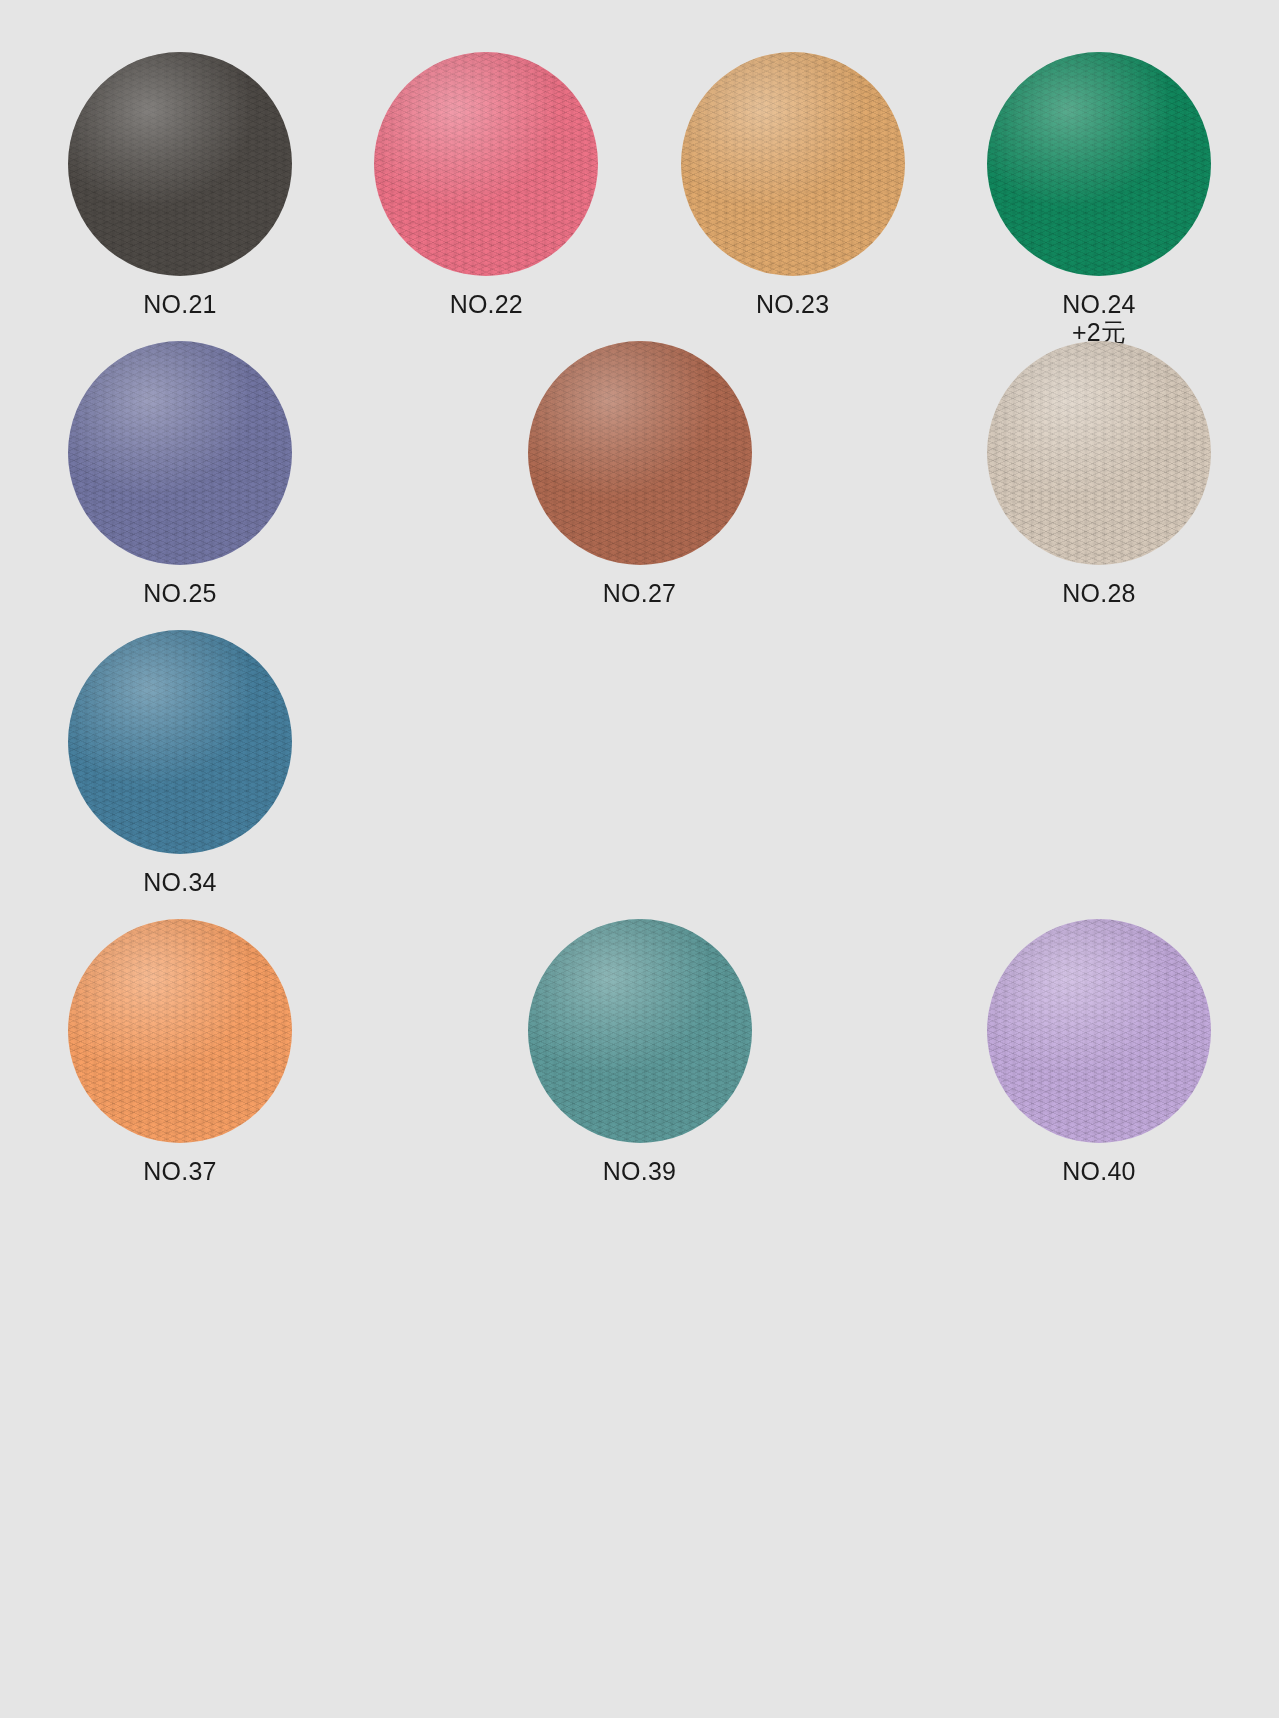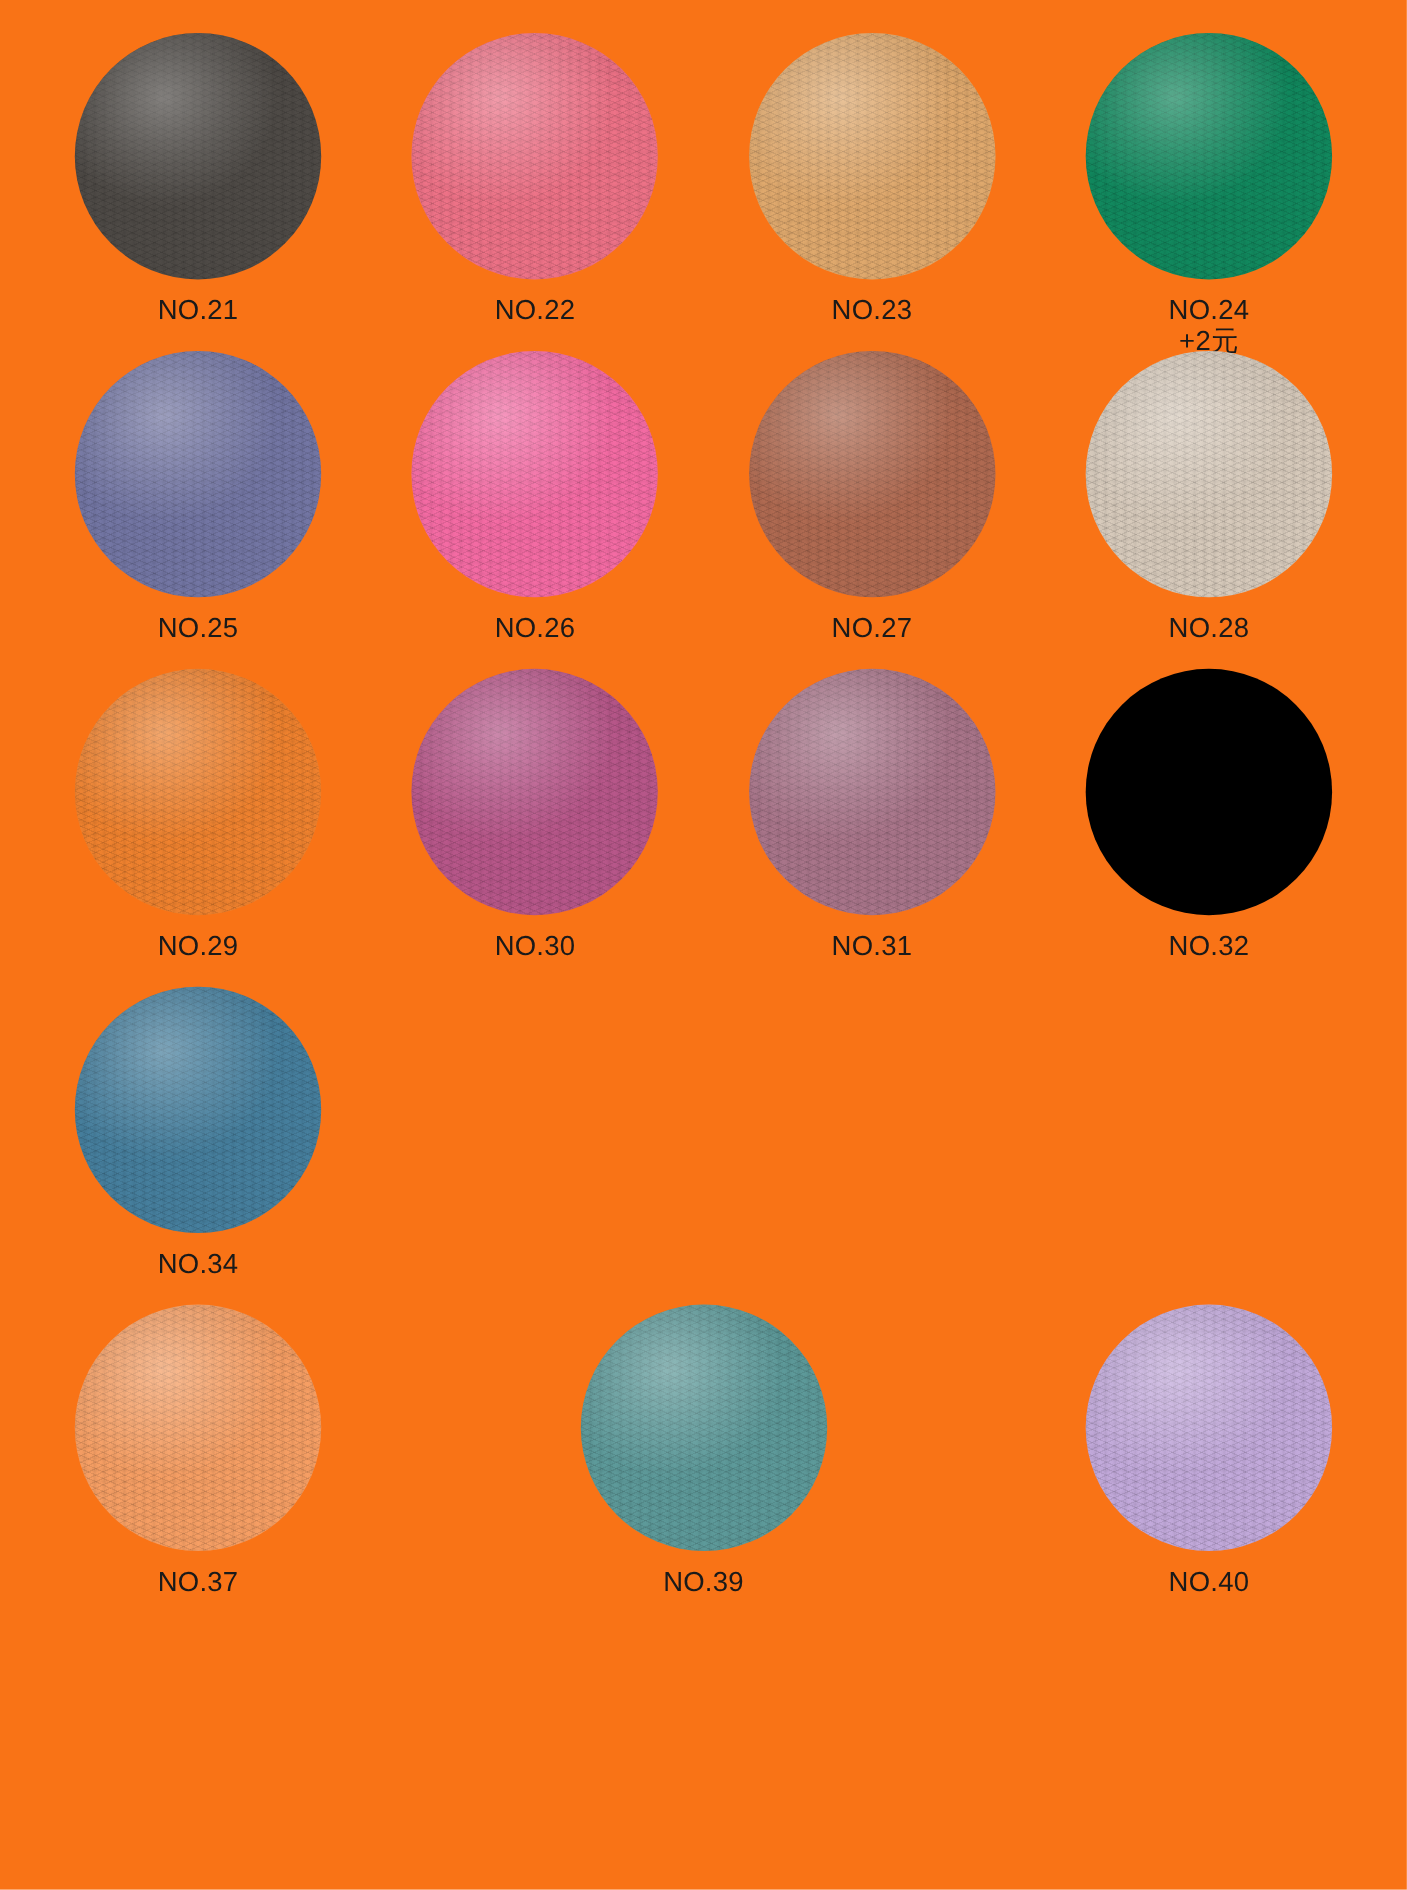--- a/index.html
+++ b/index.html
@@ -9,22 +9,22 @@
     width:1279px;
     height:1718px;
     background:#ffffff;
     font-family:"Liberation Sans","DejaVu Sans",sans-serif;
     overflow:hidden;
   }
 
   #swatch-sheet {
     width:1279px;
     height:1718px;
-    background:#f97316;
-    padding:30px 60px 0 60px;
+    background:#e5e5e5;
+    padding:52px 60px 0 60px;
     display:flex;
     flex-direction:column;
     align-items:stretch;
   }
 
   .swatch-row {
     display:flex;
     justify-content:space-between;
     align-items:flex-start;
     height:289px;
@@ -195,70 +195,36 @@
     </div>
     <div class="swatch-row">
       <div class="swatch-cell">
         <div class="swatch-disc" style="background-color: rgb(115, 118, 164);">
           <div class="knit"></div>
           <div class="shade"></div>
         </div>
         <div class="swatch-label">NO.25</div>
       </div>
       <div class="swatch-cell">
-        <div class="swatch-disc" style="background-color: rgb(245, 107, 164);">
-          <div class="knit"></div>
-          <div class="shade"></div>
-        </div>
-        <div class="swatch-label">NO.26</div>
-      </div>
-      <div class="swatch-cell">
         <div class="swatch-disc" style="background-color: rgb(176, 106, 81);">
           <div class="knit"></div>
           <div class="shade"></div>
         </div>
         <div class="swatch-label">NO.27</div>
       </div>
       <div class="swatch-cell">
         <div class="swatch-disc" style="background-color: rgb(216, 203, 188);">
           <div class="knit"></div>
           <div class="shade"></div>
         </div>
         <div class="swatch-label">NO.28</div>
       </div>
     </div>
     <div class="swatch-row">
       <div class="swatch-cell">
-        <div class="swatch-disc" style="background-color: rgb(240, 130, 46);">
-          <div class="knit"></div>
-          <div class="shade"></div>
-        </div>
-        <div class="swatch-label">NO.29</div>
-      </div>
-      <div class="swatch-cell">
-        <div class="swatch-disc" style="background-color: rgb(184, 87, 138);">
-          <div class="knit"></div>
-          <div class="shade"></div>
-        </div>
-        <div class="swatch-label">NO.30</div>
-      </div>
-      <div class="swatch-cell">
-        <div class="swatch-disc" style="background-color: rgb(169, 117, 138);">
-          <div class="knit"></div>
-          <div class="shade"></div>
-        </div>
-        <div class="swatch-label">NO.31</div>
-      </div>
-      <div class="swatch-cell">
-        <div class="swatch-disc flat" style="background-color: rgb(0, 0, 0);"></div>
-        <div class="swatch-label">NO.32</div>
-      </div>
-    </div>
-    <div class="swatch-row">
-      <div class="swatch-cell">
         <div class="swatch-disc" style="background-color: rgb(70, 127, 158);">
           <div class="knit"></div>
           <div class="shade"></div>
         </div>
         <div class="swatch-label">NO.34</div>
       </div>
     </div>
     <div class="swatch-row">
       <div class="swatch-cell">
         <div class="swatch-disc" style="background-color: rgb(247, 159, 100);">

